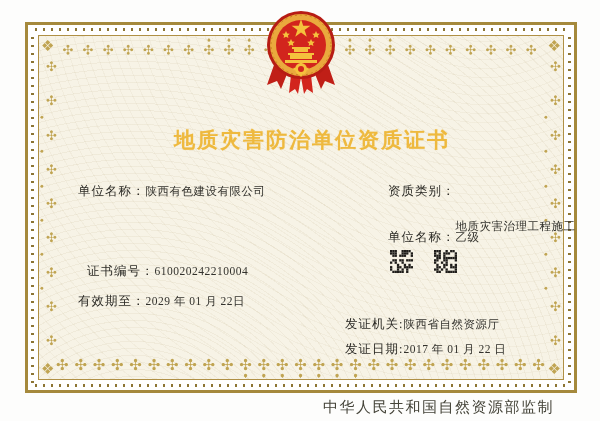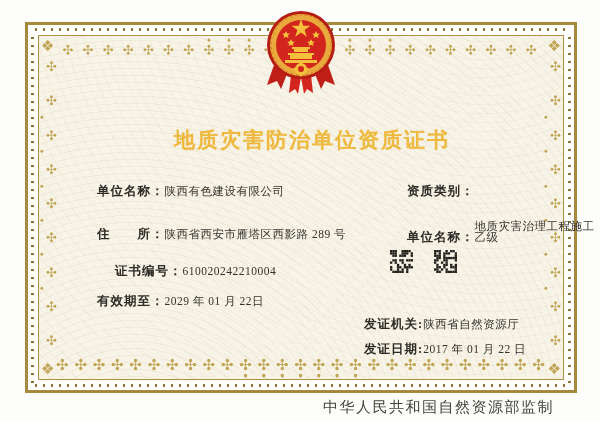--- a/index.html
+++ b/index.html
@@ -43,28 +43,28 @@
   
   .emblem{position:absolute; left:265px; top:7px; width:72px; height:88px; z-index:5;}
   
   .title{
     position:absolute; left:12px; top:126px; width:600px; text-align:center;
     font-size:21px; font-weight:bold; letter-spacing:2px;
     color:var(--title-gold,#eeb93e);
     text-shadow:0 0 1px rgba(238,185,62,.4);
   }
   .row{position:absolute; font-size:11.5px; color:#33322d; line-height:15px; white-space:nowrap;}
-  .row .lbl{font-weight:bold; font-size:12.5px; color:#2c2b26; letter-spacing:1px;margin-left:19px;}
+  .row .lbl{font-weight:normal; font-size:12.5px; color:#2c2b26; letter-spacing:1px;}
   .row .val{letter-spacing:0.5px;}
   .wrapval{white-space:normal; display:inline-block; vertical-align:top; width:142px;margin-top:35px;}
   .r-unit{left:78px; top:184px;}
   .r-cat{left:388px; top:184px;}
   .r-addr{left:78px; top:227px;}
   .r-grade{left:388px; top:230px;}
-  .r-certno{left:96px; top:264px;}
+  .r-certno{left:87px; top:264px;}
   .r-valid{left:78px; top:294px;}
   .r-issuer{left:345px; top:317px;}
   .r-issuedate{left:345px; top:342px;}
   .qr{position:absolute; width:23px; height:23px; top:250px;}
   .qr1{left:390px;} .qr2{left:434px;}
   .footer{
     position:absolute; top:398px; right:46px;
     font-size:15px; letter-spacing:1.5px; color:#454439;
   }
 </style>
@@ -129,23 +129,20 @@
   <div class="title">地质灾害防治单位资质证书</div>
 
   <div class="row r-unit">
     <span class="lbl">单位名称：</span><span class="val">陕西有色建设有限公司</span>
   </div>
 
   <div class="row r-cat">
     <span class="lbl">资质类别：</span><span class="val wrapval">地质灾害治理工程施工</span>
   </div>
 
-  <div class="row r-addr">
-    <span class="lbl">住　　所：</span><span class="val">陕西省西安市雁塔区西影路 289 号</span>
-  </div>
 
   <div class="row r-grade">
     <span class="lbl">单位名称：</span><span class="val">乙级</span>
   </div>
 
   <div class="qr qr1"><svg width="23" height="23" xmlns="http://www.w3.org/2000/svg">
         <rect x="0.00" y="0.00" width="2.30" height="2.30" fill="#1f1d1a"></rect>
         <rect x="2.30" y="0.00" width="2.30" height="2.30" fill="#1f1d1a"></rect>
         <rect x="4.60" y="0.00" width="2.30" height="2.30" fill="#1f1d1a"></rect>
         <rect x="11.50" y="0.00" width="2.30" height="2.30" fill="#1f1d1a"></rect>

